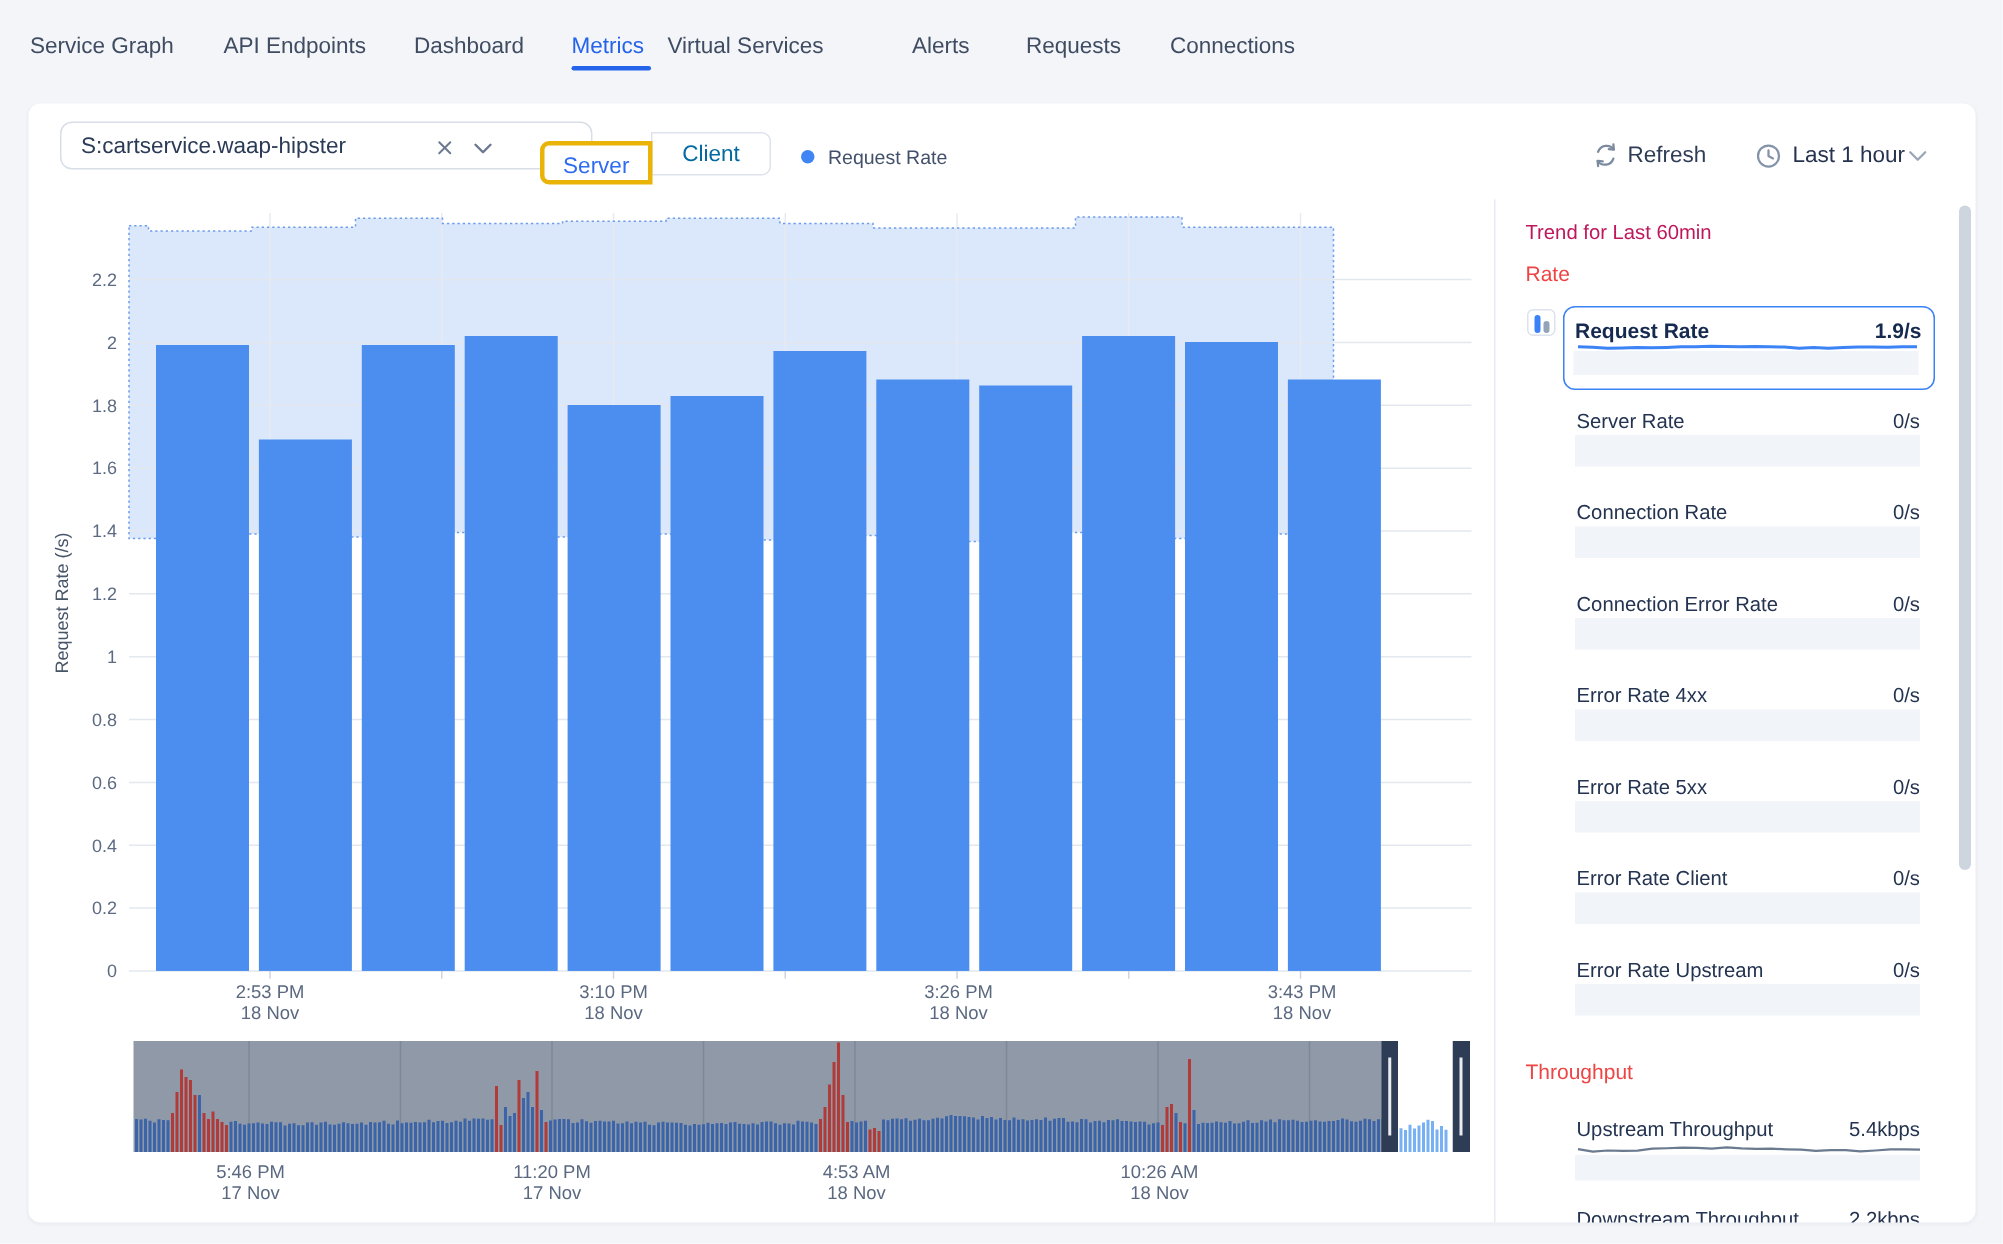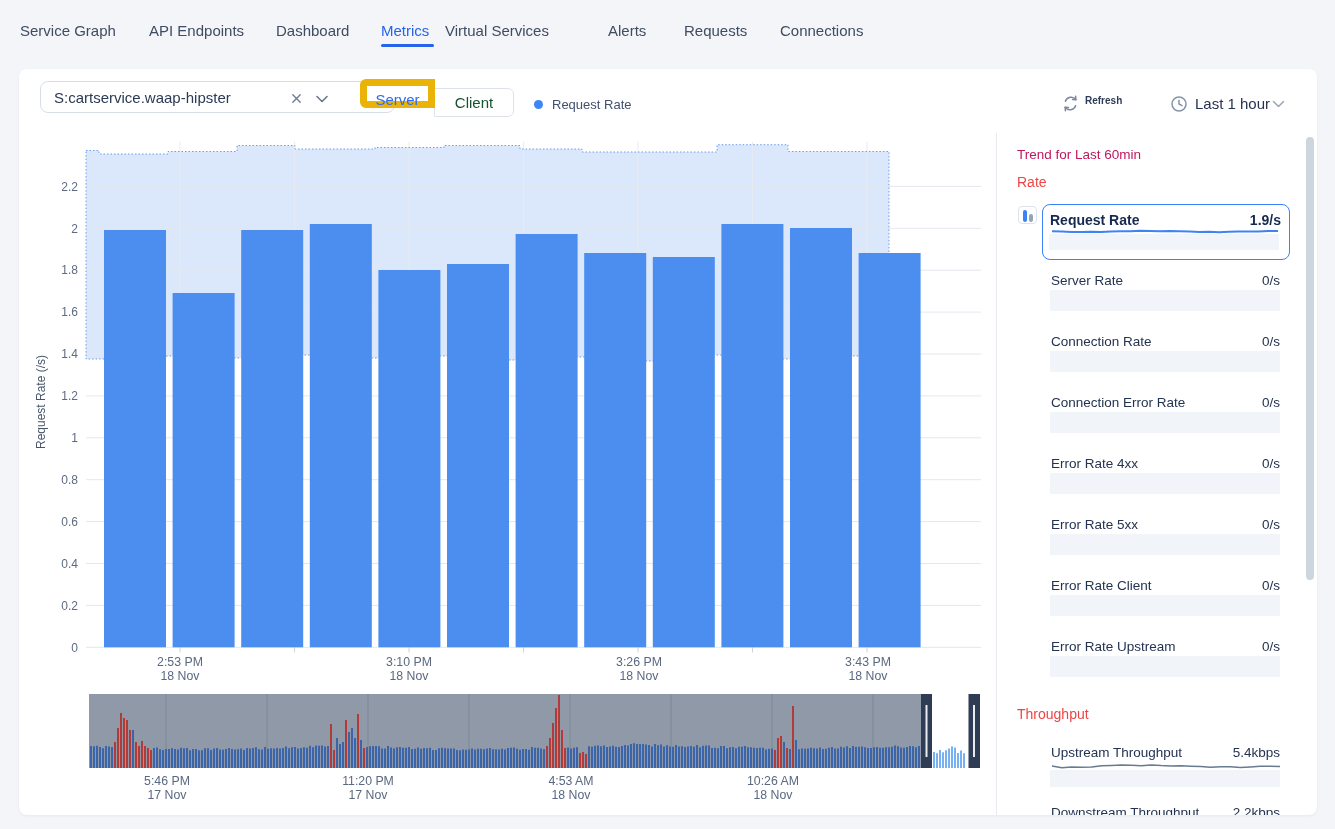--- a/index.html
+++ b/index.html
@@ -4,25 +4,25 @@
 *{margin:0;padding:0;box-sizing:border-box}
 html,body{width:1335px;height:829px;overflow:hidden;background:#f3f5f9;font-family:"Liberation Sans",sans-serif;position:relative}
 .abs{position:absolute}
 .tab{position:absolute;top:22px;font-size:15px;color:#3f4c61;white-space:nowrap}
 .tab.active{color:#2563eb;font-weight:normal}
 #underline{position:absolute;left:381px;top:44px;width:53px;height:3px;background:#2563eb;border-radius:2px}
 #card{position:absolute;left:19px;top:69px;width:1298px;height:746px;background:#fff;border-radius:8px;box-shadow:0 1px 3px rgba(16,30,54,.06);overflow:hidden}
 #divider{position:absolute;left:977px;top:64px;width:1px;height:682px;background:#e7ebf1}
 #select{position:absolute;left:21px;top:12px;width:355px;height:32px;border:1px solid #d8dee8;border-radius:8px;background:#fff}
 #select .txt{position:absolute;left:13px;top:0;line-height:31px;font-size:15px;color:#2b3a55}
-#btn-server{position:absolute;left:341px;top:10px;width:75px;height:29px;border:7px solid #eab308;border-radius:6px 0 0 6px;background:#fff;color:#2e6bf0;font-size:15px;text-align:center;line-height:27px;z-index:2}
-#btn-client{position:absolute;left:415px;top:19px;width:80px;height:29px;border:1px solid #dee3eb;border-radius:0 6px 6px 0;background:#fff;color:#14532d;font-size:15px;text-align:center;line-height:27px}
+#btn-server{position:absolute;left:341px;top:25px;width:75px;height:29px;border:3px solid #eab308;border-radius:6px 0 0 6px;background:#fff;color:#2e6bf0;font-size:15px;text-align:center;line-height:27px;z-index:2}
+#btn-client{position:absolute;left:415px;top:19px;width:80px;height:29px;border:1px solid #dee3eb;border-radius:0 6px 6px 0;background:#fff;color:#0369a1;font-size:15px;text-align:center;line-height:27px}
 .legend-dot{position:absolute;left:515px;top:31px;width:9px;height:9px;border-radius:50%;background:#3f86f4}
 .legend-txt{position:absolute;left:533px;top:28px;font-size:13px;color:#42506b}
-#refresh{position:absolute;left:1066px;top:26px;font-size:10px;font-weight:700;color:#2f3c55}
+#refresh{position:absolute;left:1066px;top:26px;font-size:15px;font-weight:400;color:#2f3c55}
 #timer{position:absolute;left:1176px;top:26px;font-size:15px;font-weight:500;color:#26334f}
 .shead{position:absolute;left:998px;font-size:14px;font-weight:normal;color:#ef4444}
 .strend{position:absolute;left:998px;top:78px;font-size:13.5px;color:#be185d}
 .mrow{position:absolute;left:1032px;width:229px;height:20px;line-height:20px;font-size:13.5px;color:#233350}
 .mrow .mt{position:absolute;left:0}
 .mrow .mv{position:absolute;right:0}
 .mbar{position:absolute;left:1031px;width:230px;height:21px;background:#f1f4f8}
 #selcard{position:absolute;left:1023px;top:135px;width:248px;height:56px;border:1.5px solid #3b82f6;border-radius:8px;background:#fff}
 #selcard .mt{position:absolute;left:7px;top:7px;font-size:14px;font-weight:bold;color:#152a4e}
 #selcard .mv{position:absolute;right:8px;top:7px;font-size:14px;font-weight:bold;color:#152a4e}

